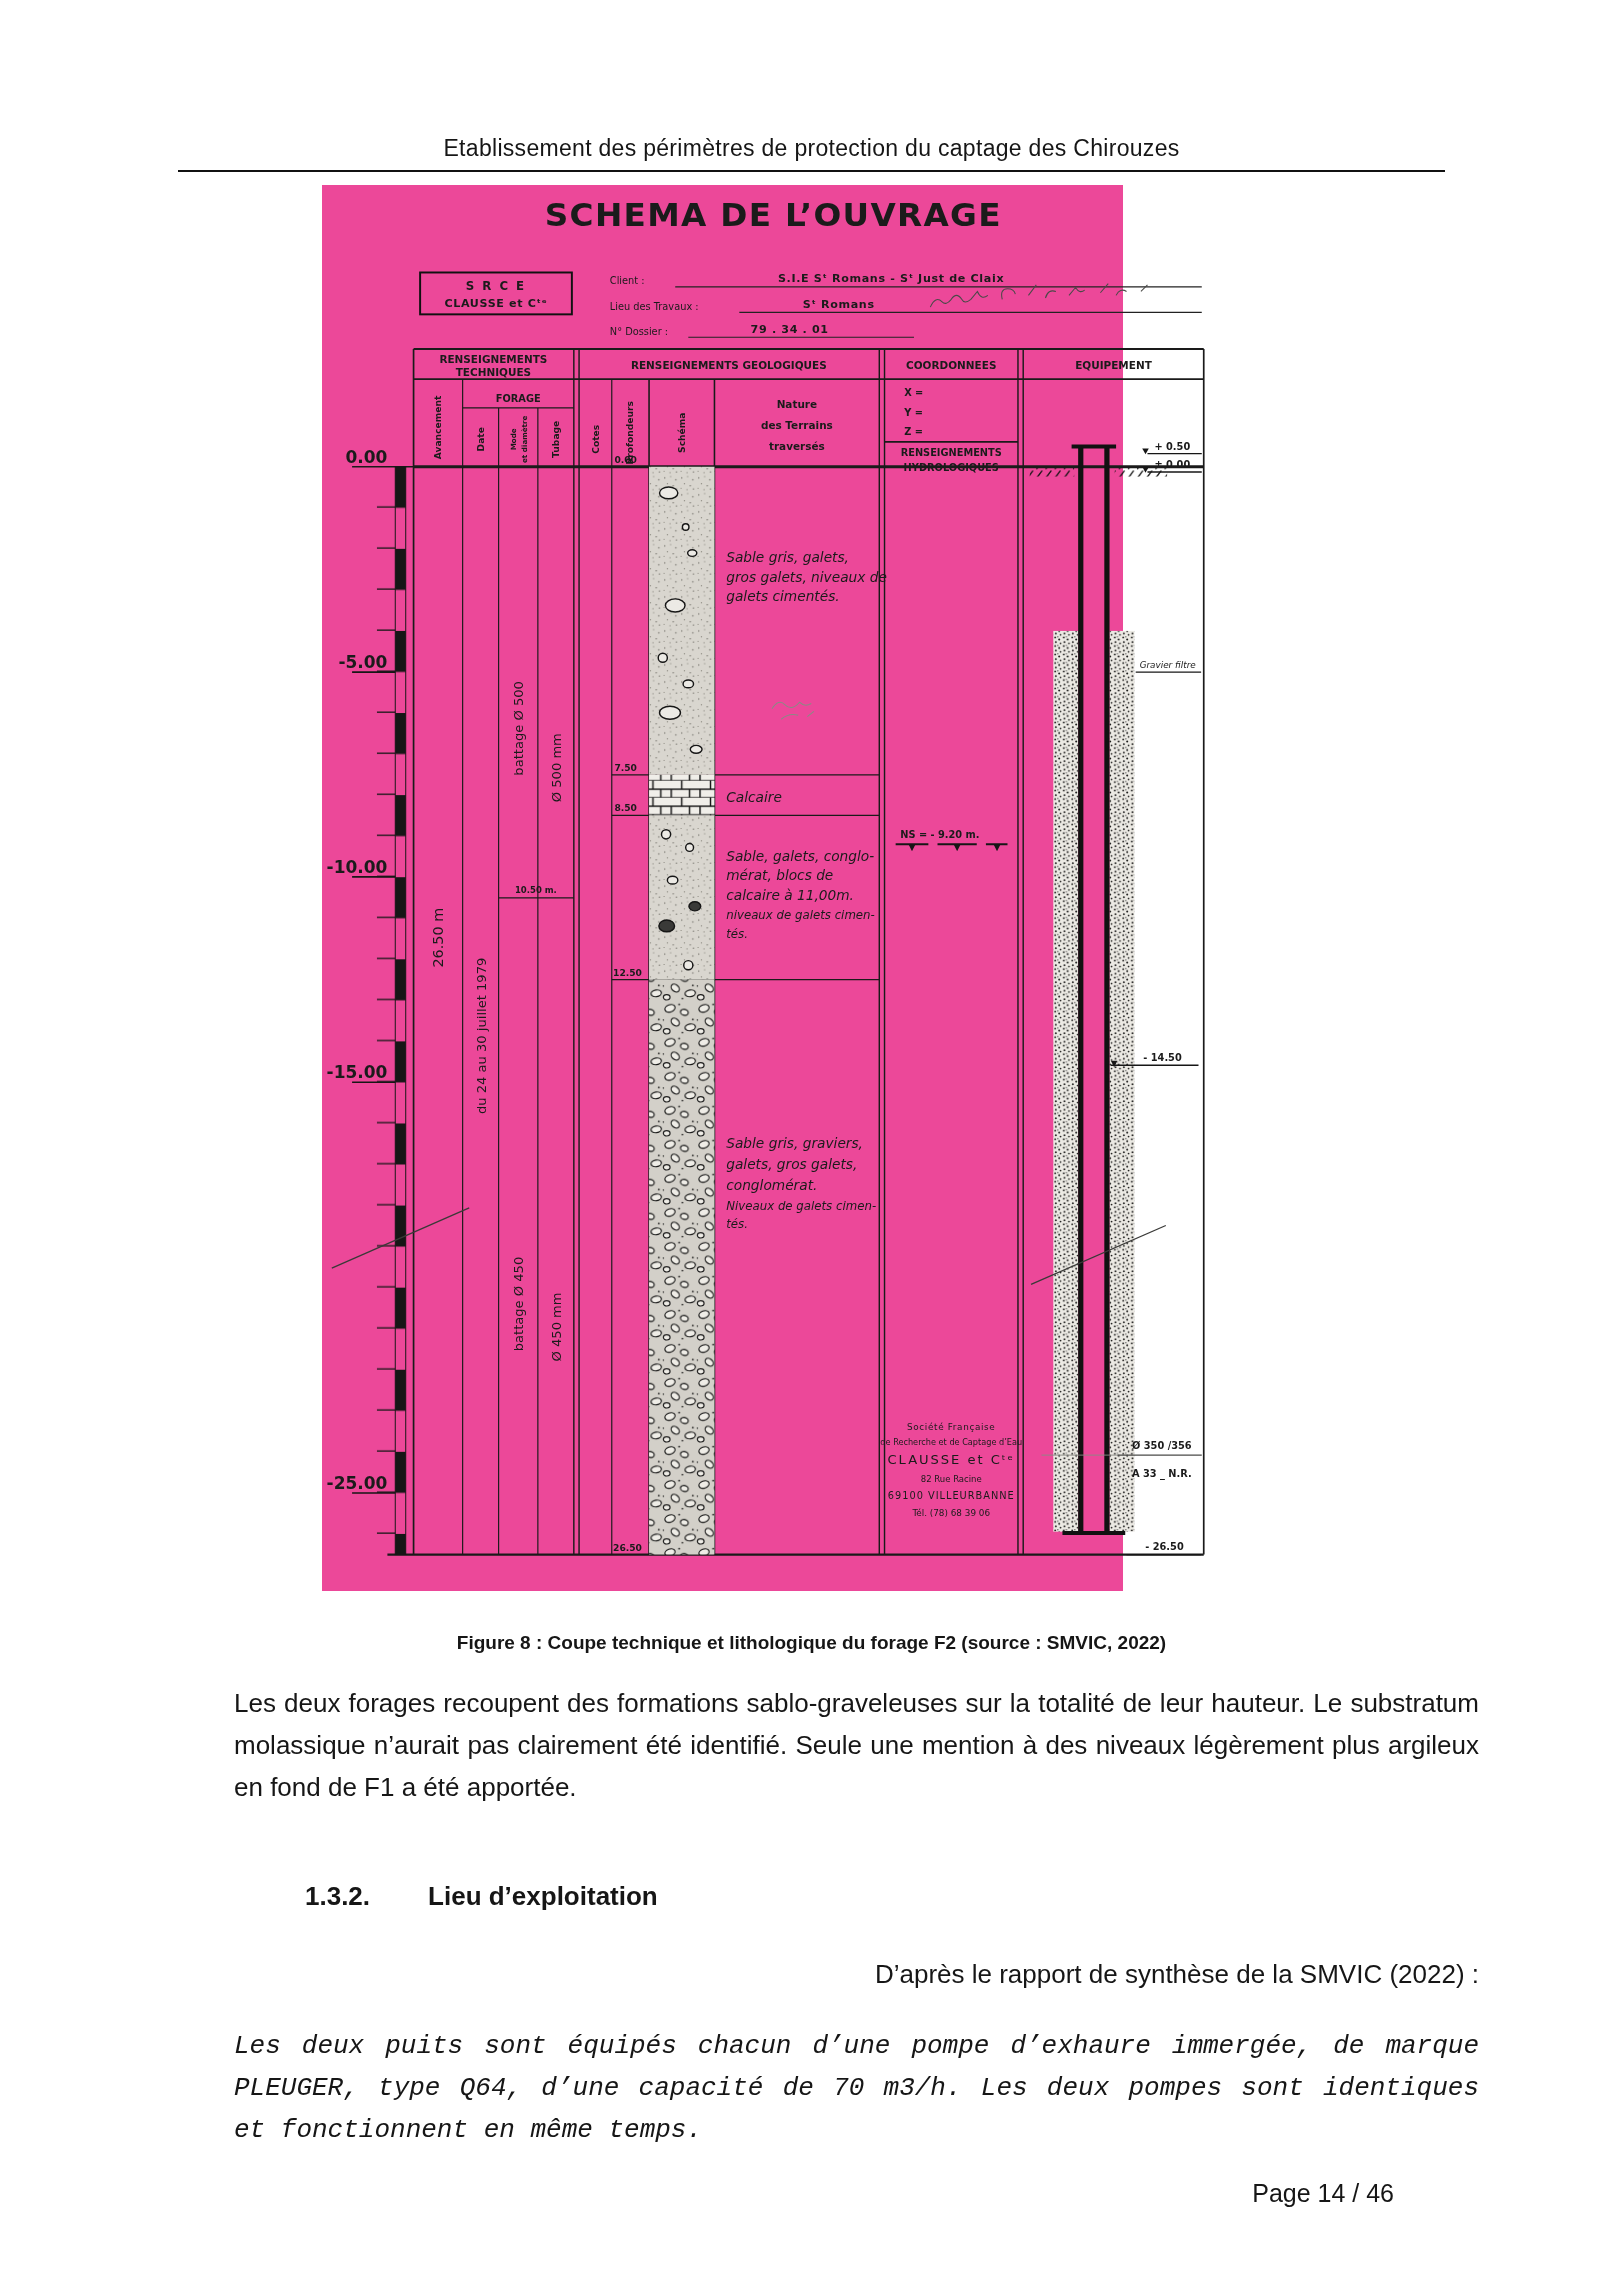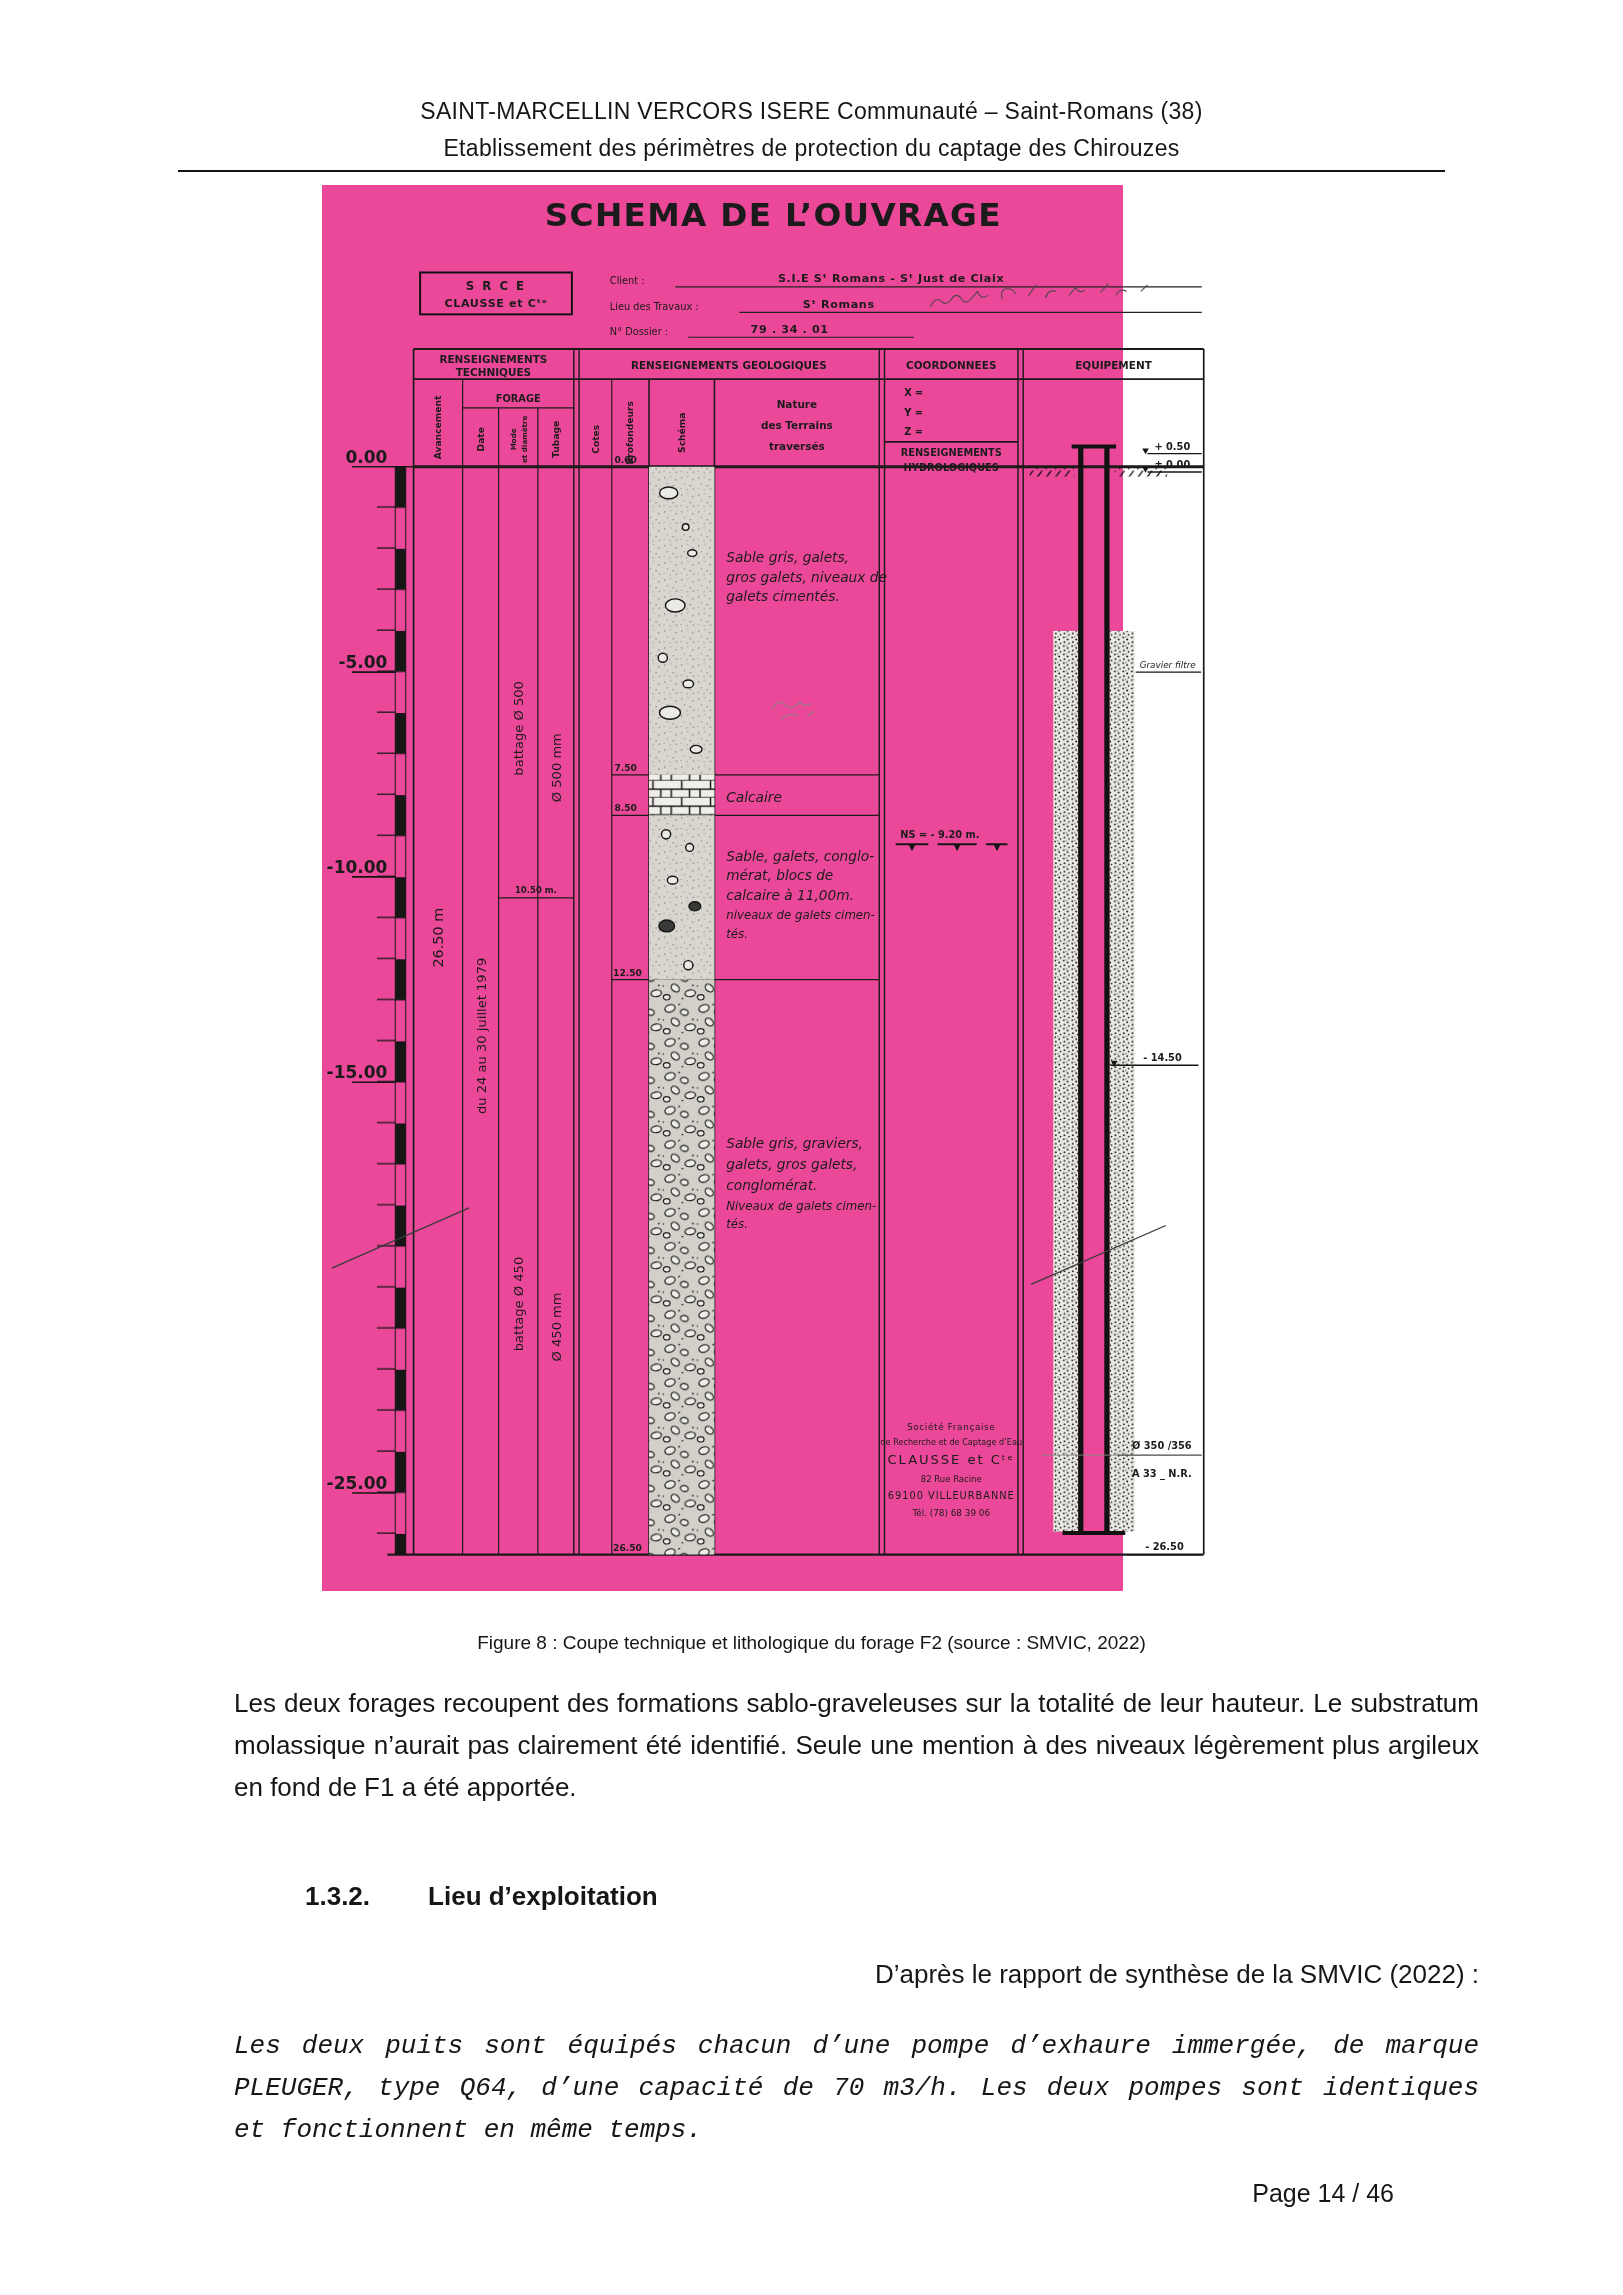--- a/index.html
+++ b/index.html
@@ -6,38 +6,37 @@
   #page{position:relative;width:1623px;height:2295px;background:#ffffff;overflow:hidden;
         font-family:"Liberation Sans",sans-serif;color:#161616;}
   .abs{position:absolute;}
   
   #hdr1{top:98px;left:0;width:1623px;text-align:center;font-size:23px;letter-spacing:0.3px;}
   #hdr2{top:135px;left:0;width:1623px;text-align:center;font-size:23px;letter-spacing:0.3px;}
   #hdr-rule{top:170px;left:178px;width:1267px;height:2px;background:#111;}
   
   #scan{top:185px;left:322px;width:801px;height:1406px;background:#ec4899;}
   
-  #caption{top:1632px;left:188px;width:1247px;text-align:center;font-size:19px;font-weight:normal;}
+  #caption{top:1632px;left:188px;width:1247px;text-align:center;font-size:19px;font-weight:bold;}
   .para{left:192px;width:1245px;font-size:26px;line-height:42px;text-align:justify;margin-left:42px;}
   #para1{top:1682px;}
   #heading{top:1881px;left:192px;display:flex;gap:58px;font-size:26px;font-weight:bold;}
   #heading .hnum{margin-left:113px;}
   #para2{top:1953px;text-align:right;}
   #quote{top:2025px;font-style:italic;font-family:Liberation Mono, monospace;}
   #footer{top:2135px;right:229px;font-size:25px;margin-top:44px;}
   
   svg text{fill:#1b1b1b;font-family:"DejaVu Sans",sans-serif;}
   .hand{font-style:italic;}
 </style>
 </head>
 <body>
 
 <div id="page">
 
-  <div id="hdr1" class="abs">SAINT-MARCELLIN VERCORS ISERE Communauté – Saint-Romans (38)</div>
   <div id="hdr2" class="abs">Etablissement des périmètres de protection du captage des Chirouzes</div>
   <div id="hdr-rule" class="abs"></div>
 
   <div id="scan" class="abs">
   <svg width="972" height="1406" viewBox="0 0 1486 2148">
     <defs>
       <pattern id="sand" width="26" height="26" patternUnits="userSpaceOnUse">
         <rect width="26" height="26" fill="#d9d6cf"></rect>
         <circle cx="4" cy="5" r="1" fill="#6f6d66"></circle>
             <circle cx="13" cy="3" r="0.9" fill="#7a786f"></circle>

